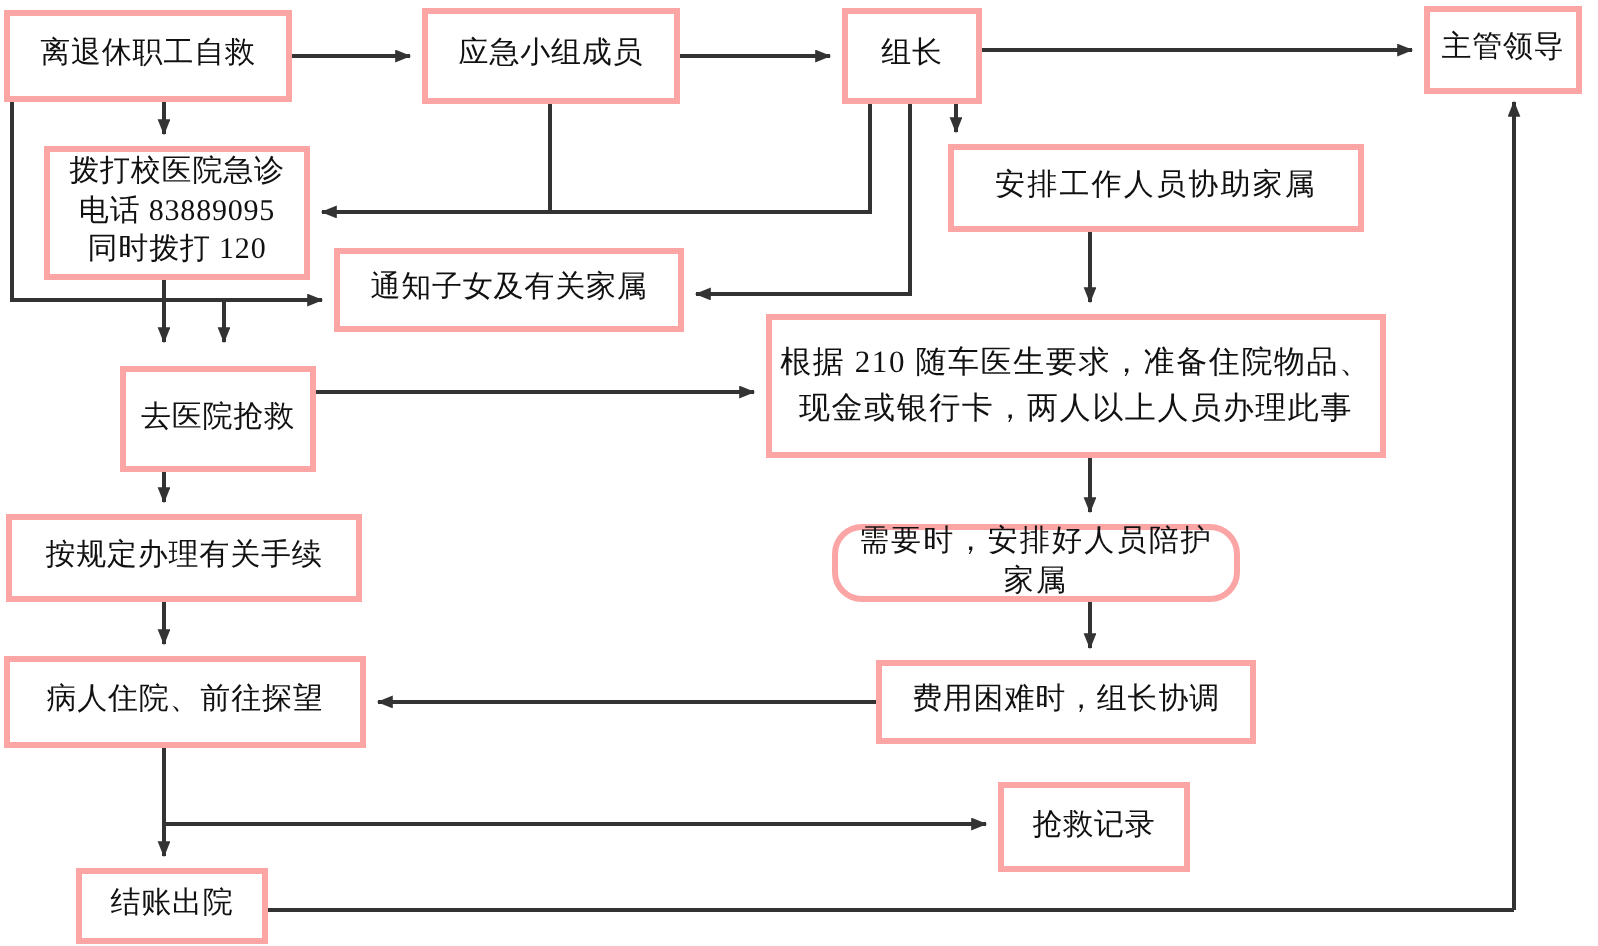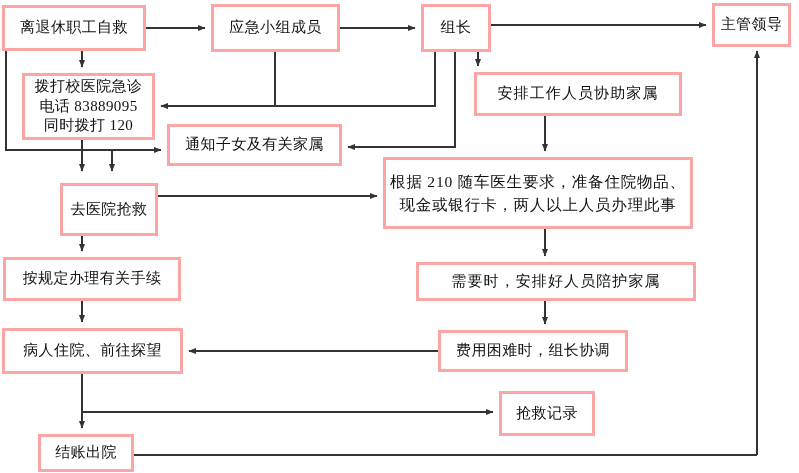--- a/index.html
+++ b/index.html
@@ -135,21 +135,21 @@
 
   <div class="node big" style="left:383px; top:157px; width:310px; height:72px;">
     <span class="lbl">根据 210 随车医生要求，准备住院物品、
 现金或银行卡，两人以上人员办理此事</span>
   </div>
 
   <div class="node" style="left:34px;  top:183px; width:98px;  height:53px;margin-left:26px;">
     <span class="lbl">去医院抢救</span>
   </div>
 
-  <div class="node wide" style="left:416px; top:262px; width:280px; height:39px;">
+  <div class="node wide" style="left:416px; top:262px; width:204px; height:39px;border-radius:15px;">
     <span class="lbl">需要时，安排好人员陪护家属</span>
   </div>
 
   <div class="node" style="left:3px;   top:257px; width:178px; height:44px;">
     <span class="lbl">按规定办理有关手续</span>
   </div>
 
   <div class="node" style="left:438px; top:330px; width:190px; height:42px;">
     <span class="lbl">费用困难时，组长协调</span>
   </div>

